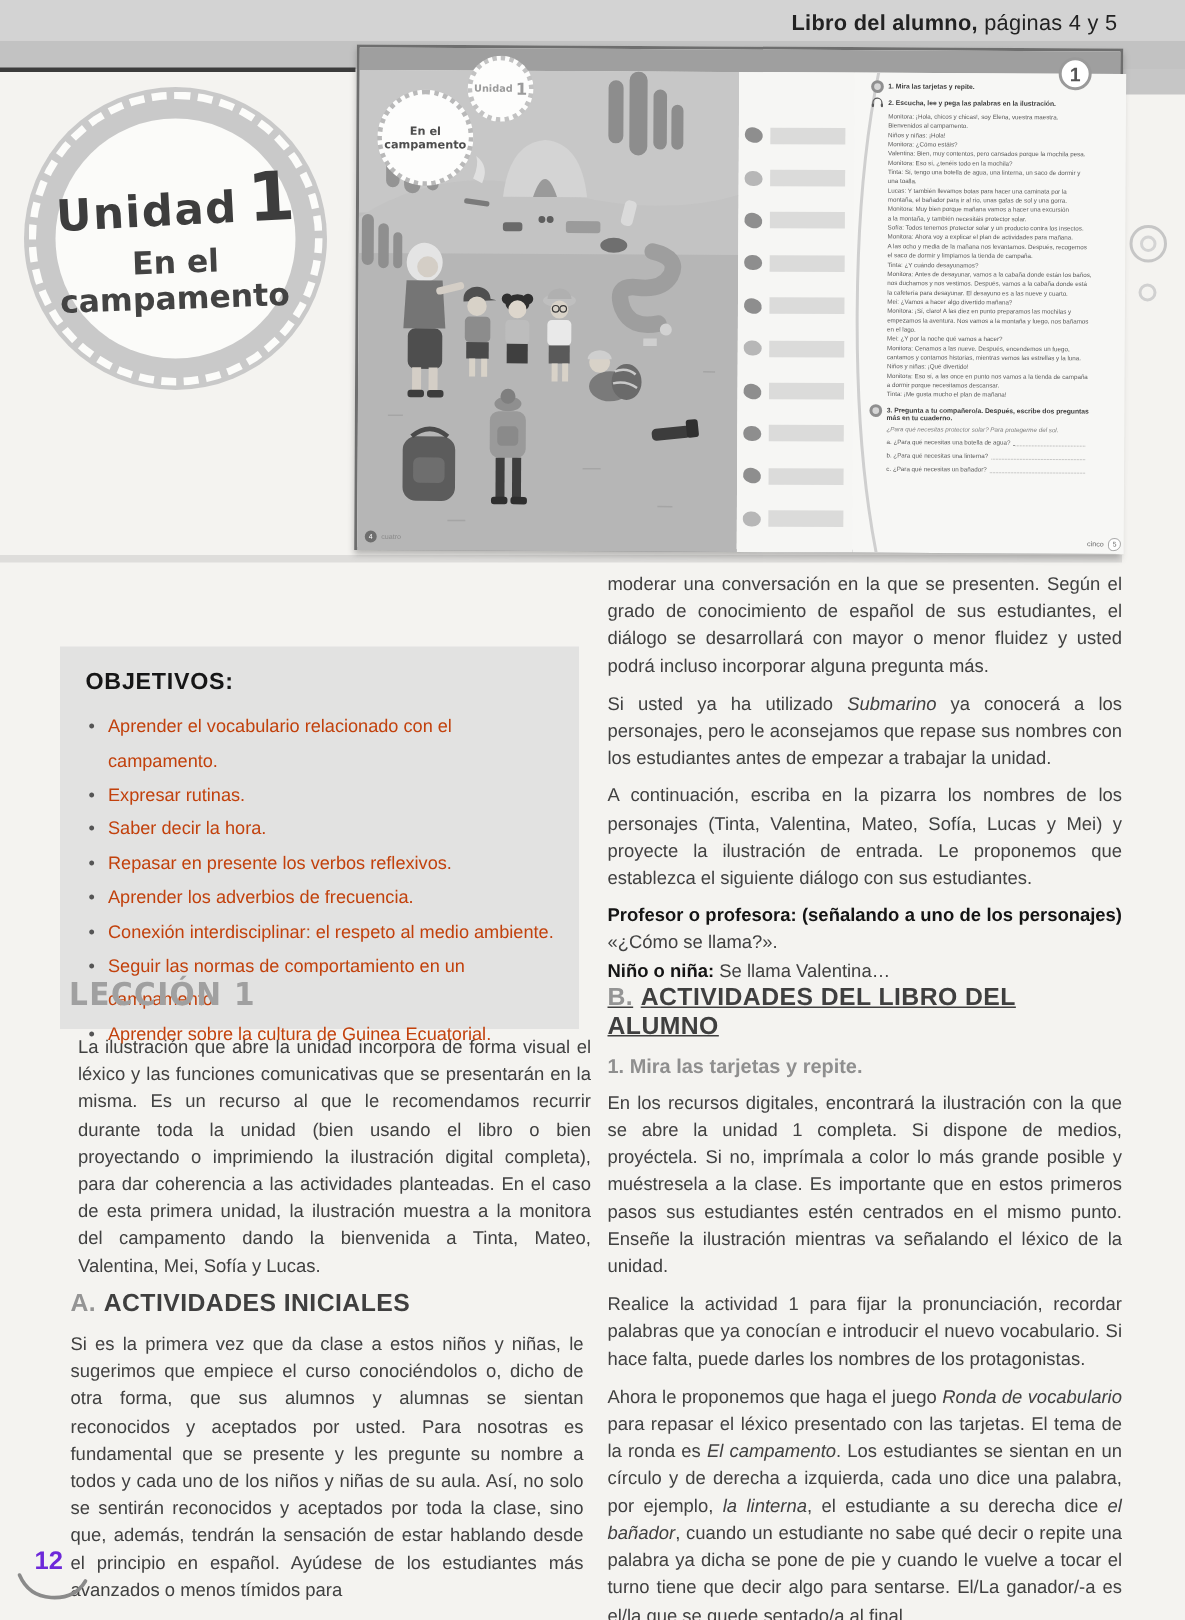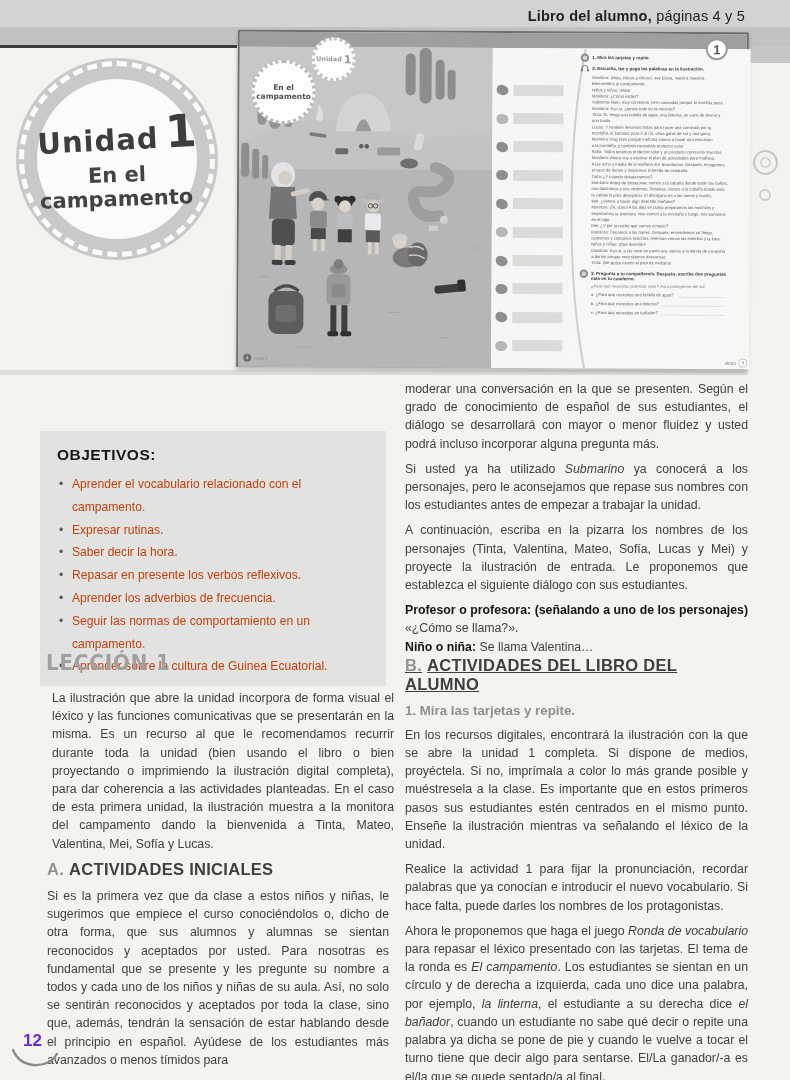--- a/index.html
+++ b/index.html
@@ -358,20 +358,21 @@
 <div id="stamp2"></div>
 
 <div id="objetivos">
   <h2><span>OBJETIVOS:</span></h2>
   <ul>
       <li><span>Aprender el vocabulario relacionado con el campamento.</span></li>
       <li><span>Expresar rutinas.</span></li>
       <li><span>Saber decir la hora.</span></li>
       <li><span>Repasar en presente los verbos reflexivos.</span></li>
       <li><span>Aprender los adverbios de frecuencia.</span></li>
+      <li><span>Conexión interdisciplinar: el respeto al medio ambiente.</span></li>
       <li><span>Seguir las normas de comportamiento en un campamento.</span></li>
       <li><span>Aprender sobre la cultura de Guinea Ecuatorial.</span></li>
     </ul>
 </div>
 
 <div id="leccion-title"><span>LECCIÓN 1</span></div>
 <p id="leccion-para" class="body-p"><span>La ilustración que abre la unidad incorpora de forma visual el léxico y las funciones comunicativas que se presentarán en la misma. Es un recurso al que le recomendamos recurrir durante toda la unidad (bien usando el libro o bien proyectando o imprimiendo la ilustración digital completa), para dar coherencia a las actividades planteadas. En el caso de esta primera unidad, la ilustración muestra a la monitora del campamento dando la bienvenida a Tinta, Mateo, Valentina, Mei, Sofía y Lucas.</span></p>
 <div id="sec-a" class="sec-h">
   <span class="sec-letter"><span>A.</span></span><span><span>ACTIVIDADES INICIALES</span></span>
 </div>

